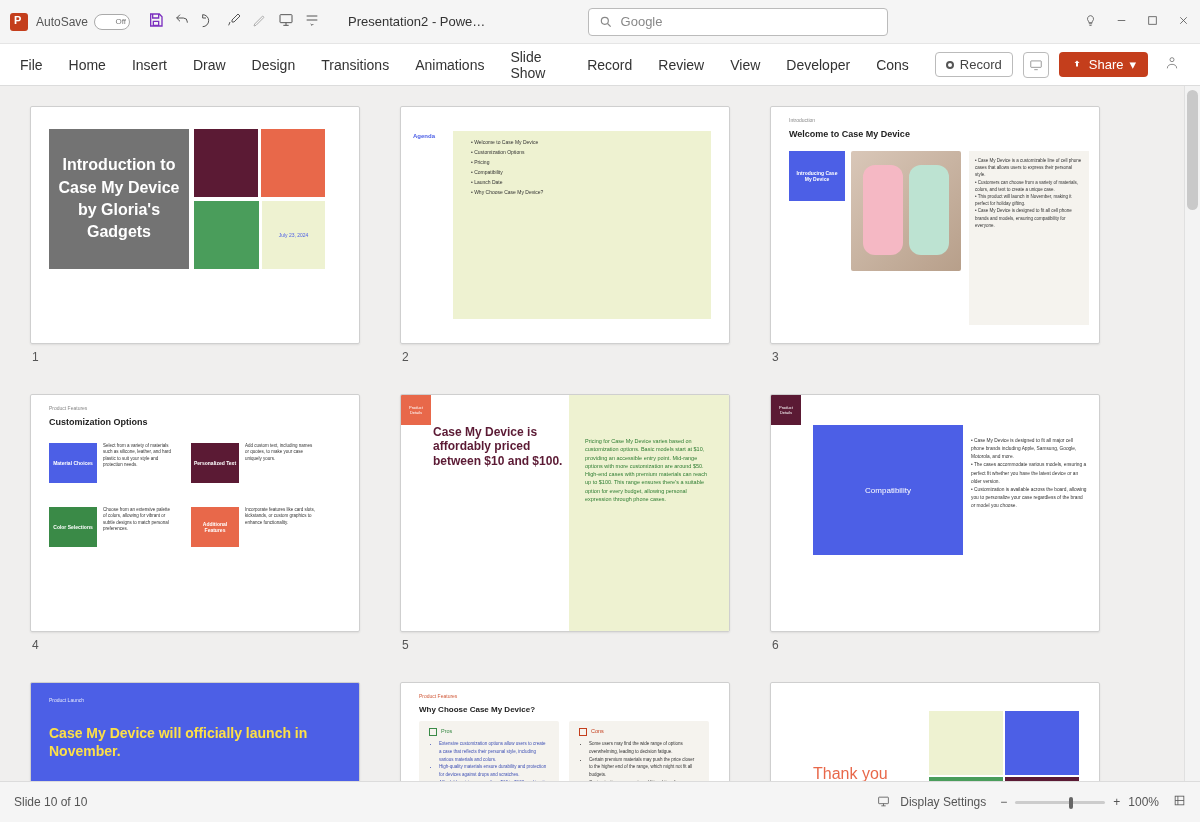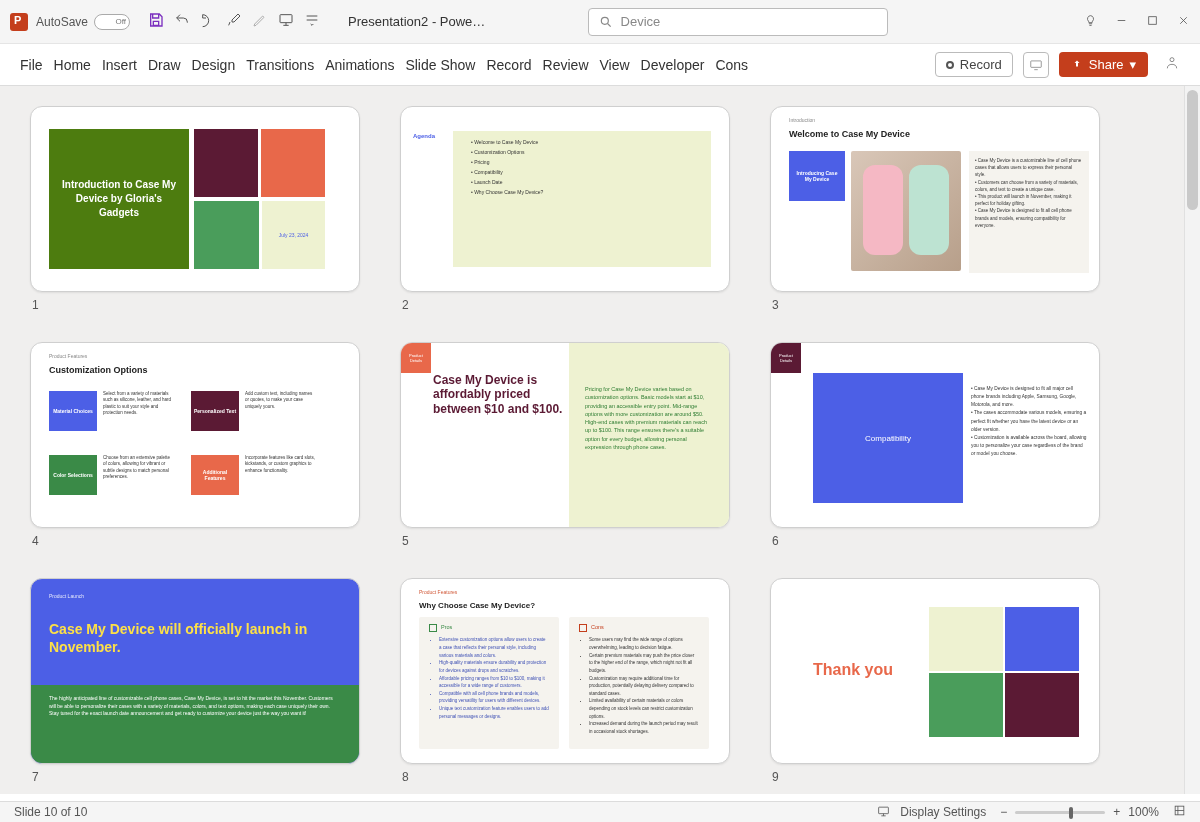--- a/index.html
+++ b/index.html
@@ -13,50 +13,50 @@
   .toggle{width:36px;height:16px;border:1px solid #aaa;border-radius:8px;background:#fff;display:flex;align-items:center;justify-content:flex-end;padding:0 3px;font-size:8px;color:#777}
   .qat{display:flex;align-items:center;gap:10px;margin-left:10px}
   .qat svg{width:16px;height:16px;fill:none;stroke:#555;stroke-width:1.5}
   .doc-title{margin-left:20px;color:#333;font-size:13px}
   .searchbox{flex:0 0 300px;height:28px;margin-left:auto;margin-right:auto;border:1px solid #bbb;border-radius:4px;background:#fff;display:flex;align-items:center;gap:8px;padding:0 10px;color:#888;font-size:13px}
   .searchbox svg{width:14px;height:14px;stroke:#888;fill:none;stroke-width:2}
   .tb-right{display:flex;align-items:center;gap:18px;margin-left:auto}
   .tb-right svg{width:13px;height:13px;stroke:#555;fill:none;stroke-width:1.5}
 
   
-  .ribbon{height:42px;background:#fff;display:flex;align-items:center;padding:0 20px;border-bottom:1px solid #dcdcdc;gap:11px;font-size:14px;color:#333}
+  .ribbon{height:42px;background:#fff;display:flex;align-items:center;padding:0 20px;border-bottom:1px solid #dcdcdc;gap:26px;font-size:14px;color:#333}
   .ribbon .tab{cursor:pointer}
   .ribbon-right{margin-left:auto;display:flex;align-items:center;gap:10px}
   .rec-btn{border:1px solid #bbb;border-radius:4px;padding:4px 10px;display:flex;align-items:center;gap:6px;font-size:13px;color:#444}
   .rec-btn .dot{width:8px;height:8px;border:2px solid #555;border-radius:50%}
   .pres-btn{width:26px;height:26px;border:1px solid #bbb;border-radius:4px;display:flex;align-items:center;justify-content:center}
   .pres-btn svg{width:14px;height:14px;stroke:#555;fill:none}
   .share-btn{background:#c43e1c;color:#fff;border-radius:4px;padding:5px 12px;display:flex;align-items:center;gap:6px;font-size:13px}
   .share-btn svg{width:12px;height:12px;fill:#fff}
   .ribbon-end svg{width:16px;height:16px;stroke:#555;fill:none;margin-left:6px}
 
   
   .sorter-wrap{position:absolute;top:86px;left:0;right:0;bottom:28px;background:#f0efee;display:flex}
   .sorter{flex:1;overflow:auto;padding:20px 30px;}
   .grid{display:grid;grid-template-columns:repeat(3,330px);gap:30px 40px;}
   .slide-cell{display:flex;flex-direction:column;gap:6px}
-  .thumb{width:330px;height:186px;background:#fff;border:1px solid #cfcfcf;border-radius:12px;box-shadow:0 1px 2px rgba(0,0,0,.08);overflow:hidden;position:relative}
+  .thumb{width:330px;height:238px;background:#fff;border:1px solid #cfcfcf;border-radius:2px;box-shadow:0 1px 2px rgba(0,0,0,.08);overflow:hidden;position:relative}
   .snum{font-size:12px;color:#555;padding-left:2px}
   .vscroll{width:16px;background:#f3f3f3;border-left:1px solid #e0e0e0;position:relative}
   .vscroll .thumb-bar{position:absolute;top:4px;left:2px;right:2px;height:120px;background:#c9c9c9;border-radius:6px}
 
   
-  .status{position:absolute;left:0;right:0;bottom:0;height:21px;background:#f5f5f5;border-top:1px solid #dcdcdc;display:flex;align-items:center;padding:0 14px;font-size:12px;color:#555;gap:20px}
+  .status{position:absolute;left:0;right:0;bottom:0;height:41px;background:#f5f5f5;border-top:1px solid #dcdcdc;display:flex;align-items:center;padding:0 14px;font-size:12px;color:#555;gap:20px}
   .status .right{margin-left:auto;display:flex;align-items:center;gap:14px}
   .zoom{display:flex;align-items:center;gap:8px}
   .zoom .track{width:90px;height:3px;background:#ccc;border-radius:2px;position:relative}
   .zoom .handle{position:absolute;top:-4px;left:54px;width:4px;height:12px;background:#666;border-radius:2px}
   .status svg{width:13px;height:13px;stroke:#555;fill:none;stroke-width:1.5}
   
-  .s1-blue{position:absolute;left:18px;top:22px;width:140px;height:140px;background:#4d7c0f;color:#fff;display:flex;align-items:center;justify-content:center;text-align:center;font-weight:600;font-size:10px;line-height:1.4;padding:8px}
+  .s1-blue{position:absolute;left:18px;top:22px;width:140px;height:140px;background:#737373;color:#fff;display:flex;align-items:center;justify-content:center;text-align:center;font-weight:600;font-size:16px;line-height:1.4;padding:8px}
   .s1-mar{position:absolute;left:163px;top:22px;width:64px;height:68px;background:#5b1a34}
   .s1-org{position:absolute;left:230px;top:22px;width:64px;height:68px;background:#e8684a}
   .s1-grn{position:absolute;left:163px;top:94px;width:65px;height:68px;background:#4a9d5b}
   .s1-yel{position:absolute;left:231px;top:94px;width:63px;height:68px;background:#eef2d1;display:flex;align-items:center;justify-content:center;color:#4c5fe6;font-size:5px}
   
   .s2-box{position:absolute;left:52px;top:24px;right:18px;bottom:24px;background:#eef2d1}
   .s2-ag{position:absolute;left:12px;top:26px;font-size:6px;color:#4c5fe6;font-weight:600}
   .s2-list{position:absolute;left:70px;top:30px;font-size:5px;color:#333;line-height:2}
   .s2-list div::before{content:"• ";}
   
@@ -91,21 +91,21 @@
   .s8-title{position:absolute;left:18px;top:22px;font-size:8px;font-weight:600;color:#222}
   .s8-col{position:absolute;top:38px;bottom:14px;width:140px;background:#f5f3ee;border-radius:2px;padding:6px 10px;font-size:4.5px;color:#333;line-height:1.7}
   .s8-col.left{left:18px;color:#3f51b5}
   .s8-col.right{left:168px}
   .s8-col .hd{display:flex;align-items:center;gap:4px;font-size:5.5px;color:#222;margin-bottom:4px}
   .s8-col .hd .sq{width:8px;height:8px;border:1px solid currentColor}
   .s8-col.left .hd{color:#3a8a47}
   .s8-col.right .hd{color:#c43e1c}
   .s8-col ul{margin:0;padding-left:10px}
   
-  .s9-ty{position:absolute;left:42px;top:82px;font-size:16px;font-weight:700;color:#e8684a}
+  .s9-ty{position:absolute;left:42px;top:82px;font-size:16px;font-weight:400;color:#e8684a}
   .s9-grid{position:absolute;right:20px;top:28px;width:150px;height:130px}
   .s9-grid div{position:absolute;width:74px;height:64px}
 
 </style>
 </head>
 <body>
 
 <div class="titlebar">
   <div class="app-icon"></div>
   <div class="autosave">
@@ -139,21 +139,21 @@
           <path d="M10 18l2 2 2-2"></path>
         </svg></span>
   </div>
   <div class="doc-title">Presentation2 - Powe…</div>
 
   <div class="searchbox">
     <svg viewBox="0 0 24 24">
         <circle cx="10" cy="10" r="6"></circle>
         <path d="M20 20l-5-5"></path>
       </svg>
-    <span>Device</span>
+    <span>Google</span>
   </div>
 
   <div class="tb-right">
     <span><svg viewBox="0 0 24 24">
           <path d="M9 18h6M10 21h4M12 3a6 6 0 00-4 10c1 1 1 2 1 3h6c0-1 0-2 1-3a6 6 0 00-4-10z"></path>
         </svg></span>
     <span><svg viewBox="0 0 24 24">
           <path d="M5 12h14"></path>
         </svg></span>
     <span><svg viewBox="0 0 24 24">

